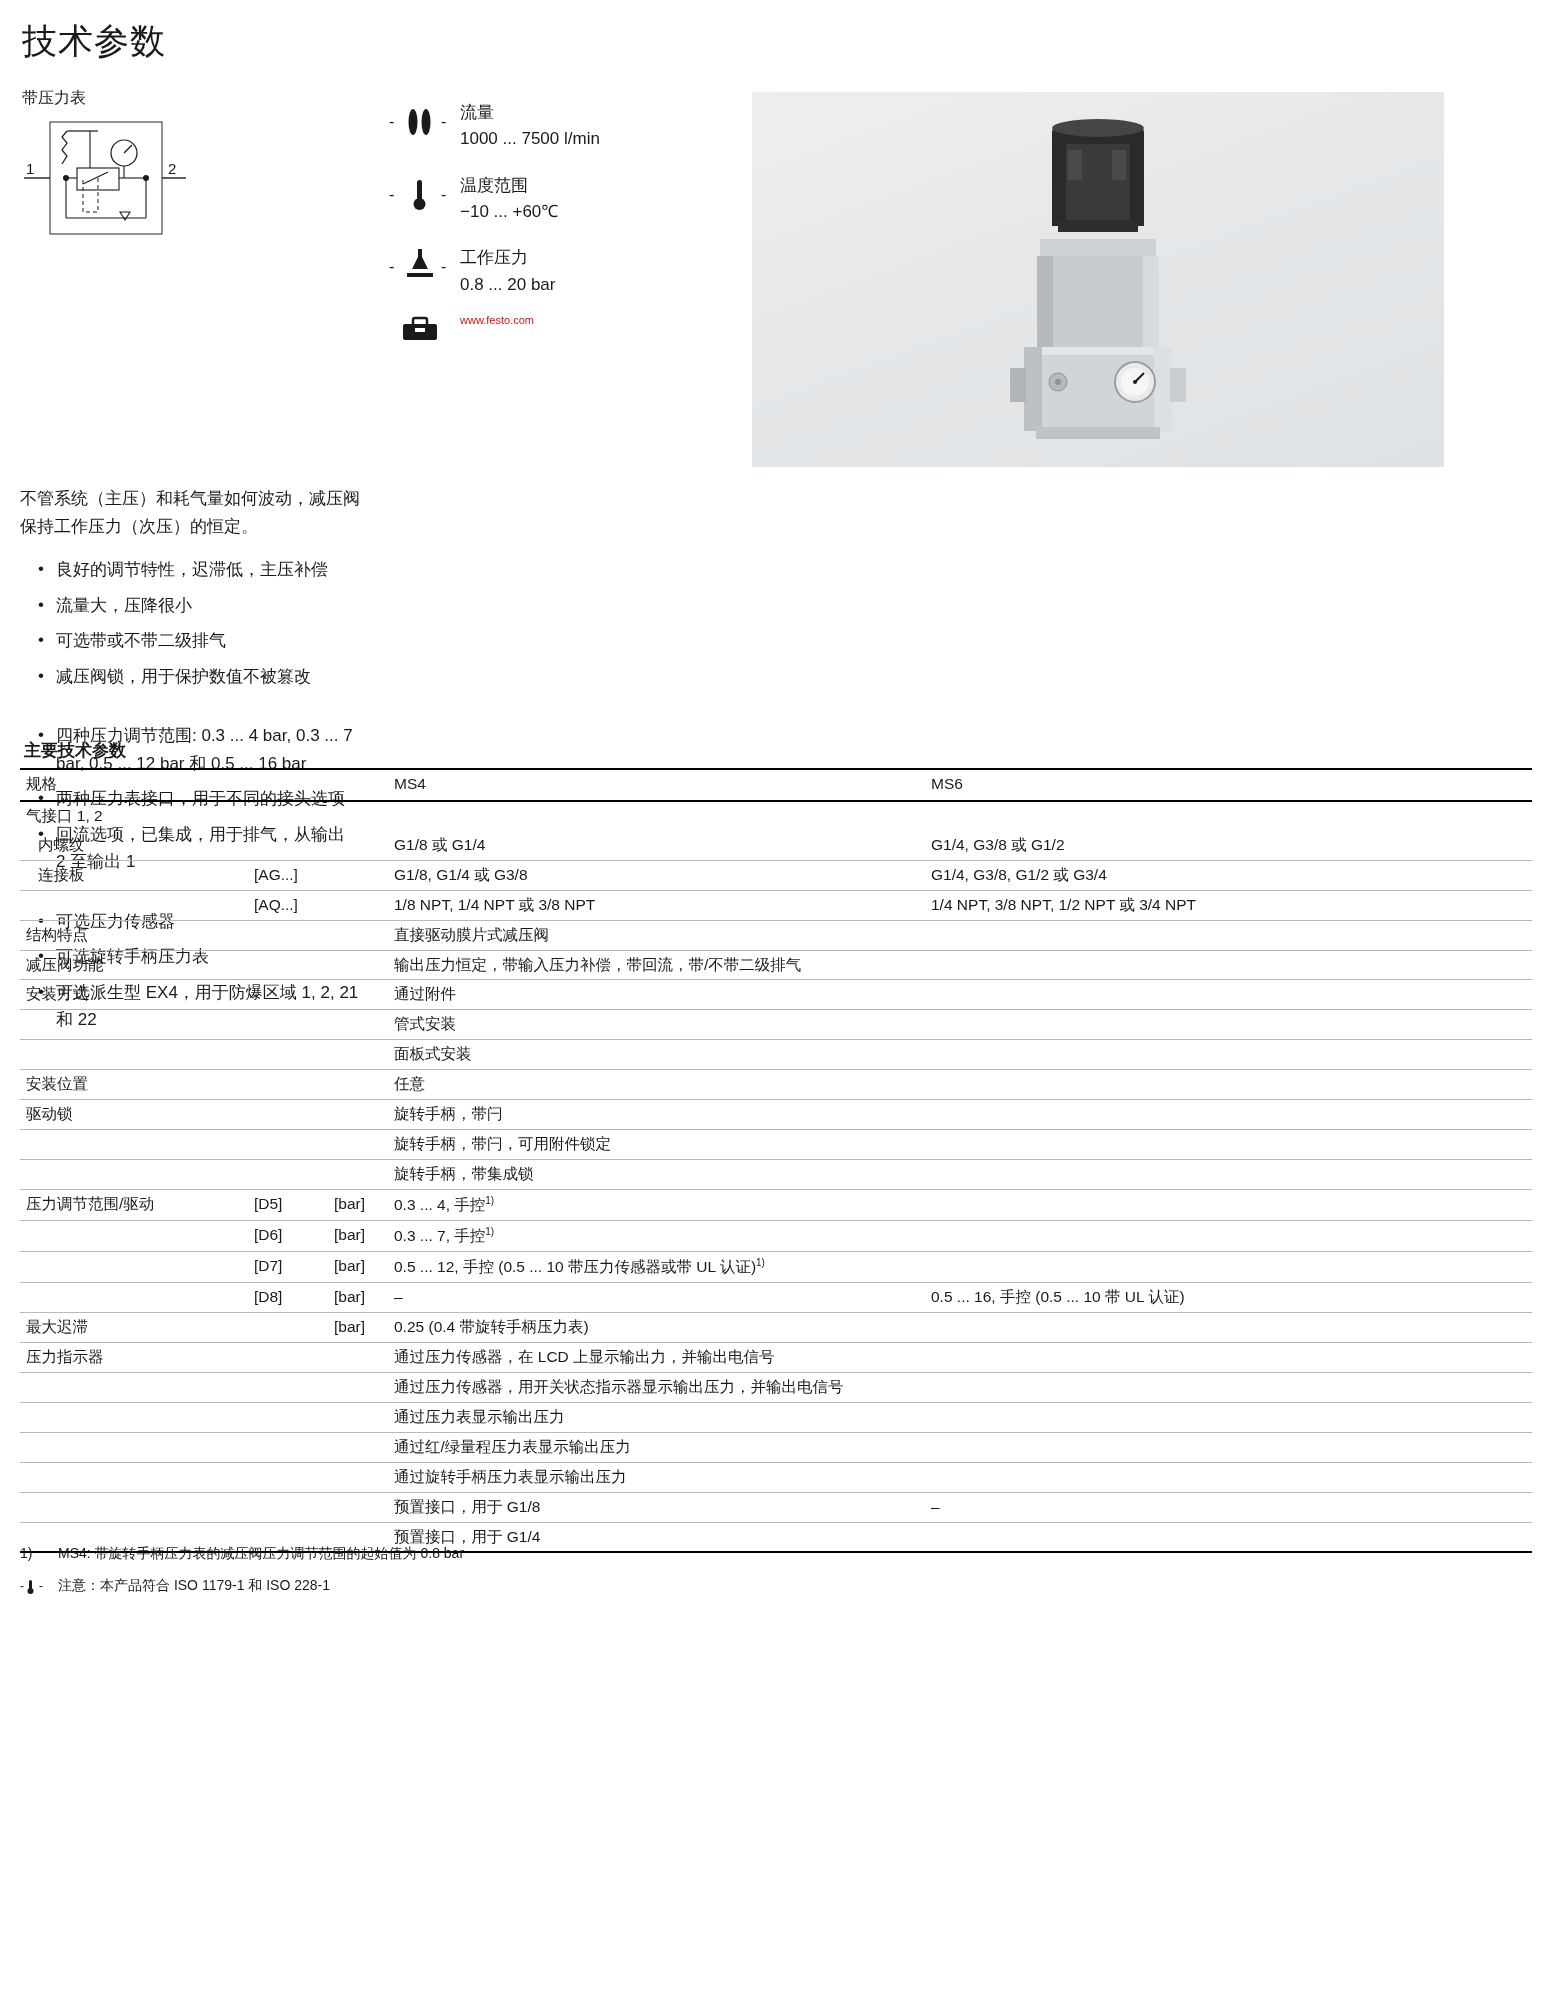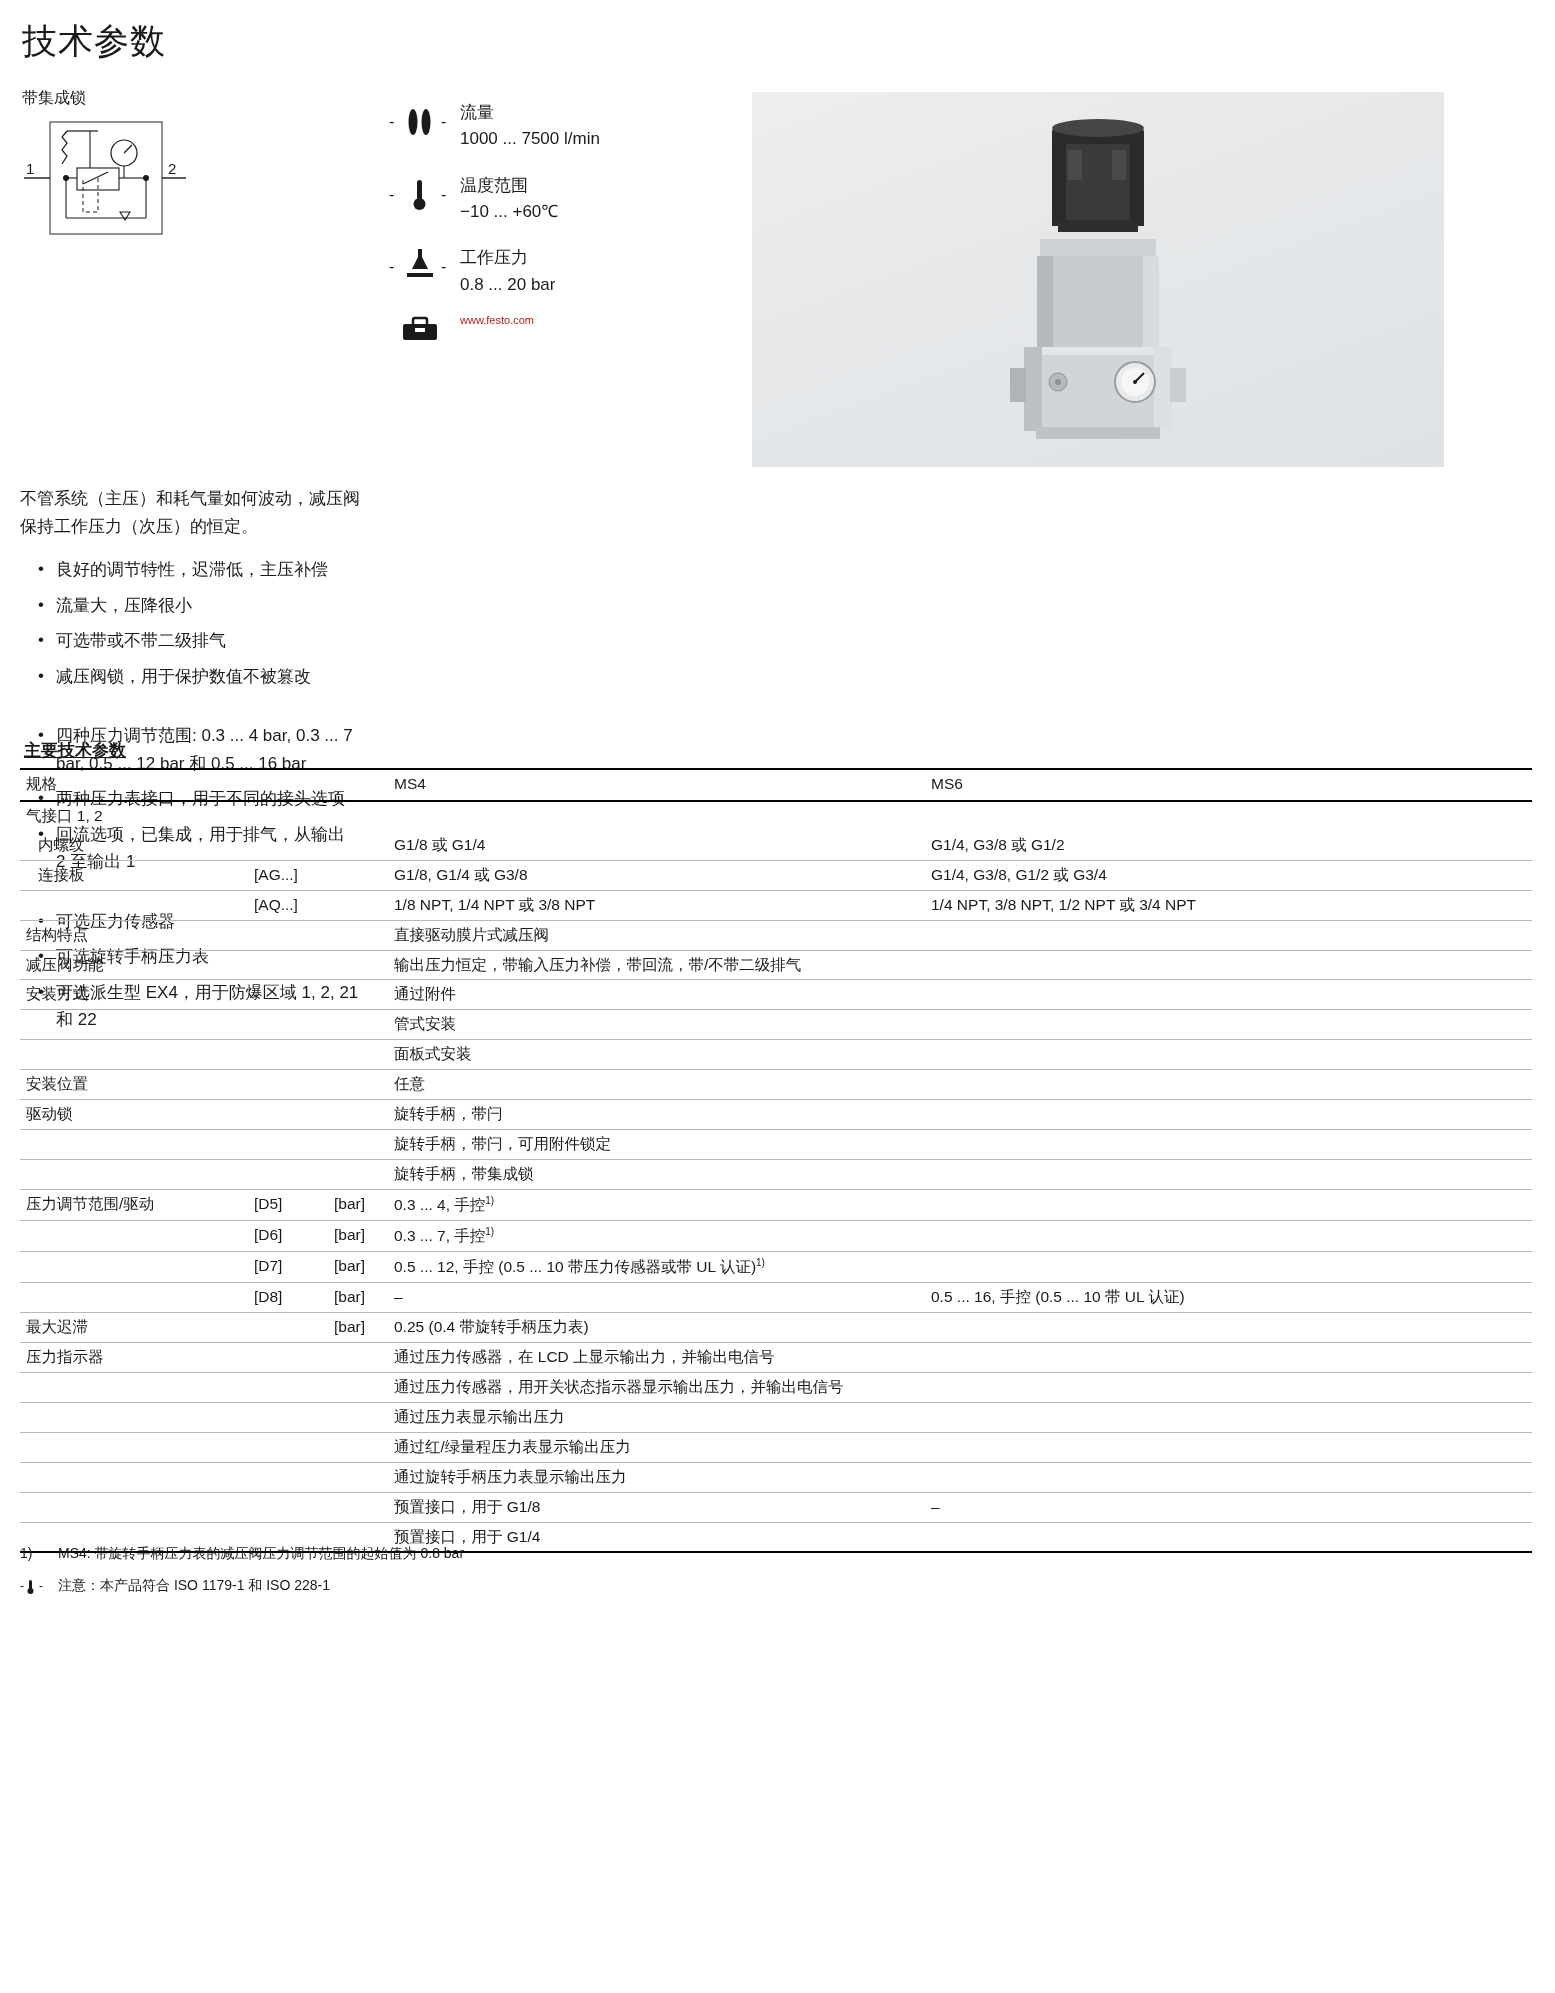--- a/index.html
+++ b/index.html
@@ -125,21 +125,20 @@
     position: absolute;
     left: 20px;
     top: 735px;
     width: 1512px;
   }
   .tbl-title {
     font-size: 17px;
     font-weight: bold;
     padding: 4px 4px 6px 4px;
     border-bottom: 2.5px solid #000;
-    text-decoration: underline;
   }
   table.spec {
     width: 100%;
     border-collapse: collapse;
     font-size: 15.5px;
     table-layout: fixed;
   }
   table.spec td {
     border-bottom: 1px solid #b9b9b9;
     padding: 4px 6px 4px 6px;
@@ -169,21 +168,21 @@
   .fn-row { display:flex; margin-bottom: 14px; }
   .fn-num { width: 38px; flex: 0 0 38px; }
   .fn-ic { width: 38px; flex: 0 0 38px; display:flex; align-items:center; }
 </style>
 </head>
 <body>
 
 <div class="page">
 
   <div class="page-title">技术参数</div>
-  <div class="sub-label">带集成锁</div>
+  <div class="sub-label">带压力表</div>
 
   <div class="symbol-box">
     <svg width="170" height="130" viewBox="0 0 170 130">
       <rect x="30" y="2" width="112" height="112" fill="none" stroke="#4a4a4a" stroke-width="1.2"></rect>
 
       <line x1="4" y1="58" x2="30" y2="58" stroke="#1a1a1a" stroke-width="1.4"></line>
       <line x1="142" y1="58" x2="166" y2="58" stroke="#1a1a1a" stroke-width="1.4"></line>
       <circle cx="46" cy="58" r="3" fill="#1a1a1a"></circle>
       <circle cx="126" cy="58" r="3" fill="#1a1a1a"></circle>
       <text x="6" y="54" font-size="15" font-family="Liberation Sans, sans-serif" fill="#1a1a1a">1</text>

